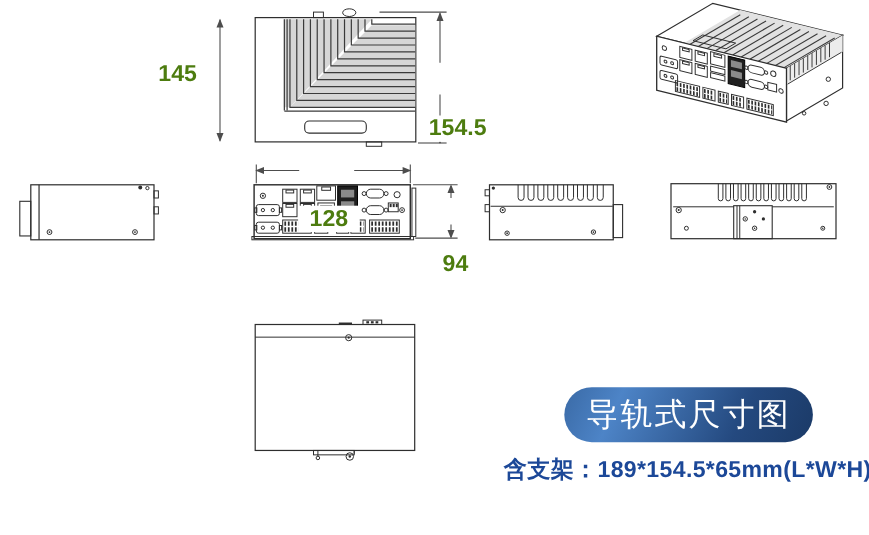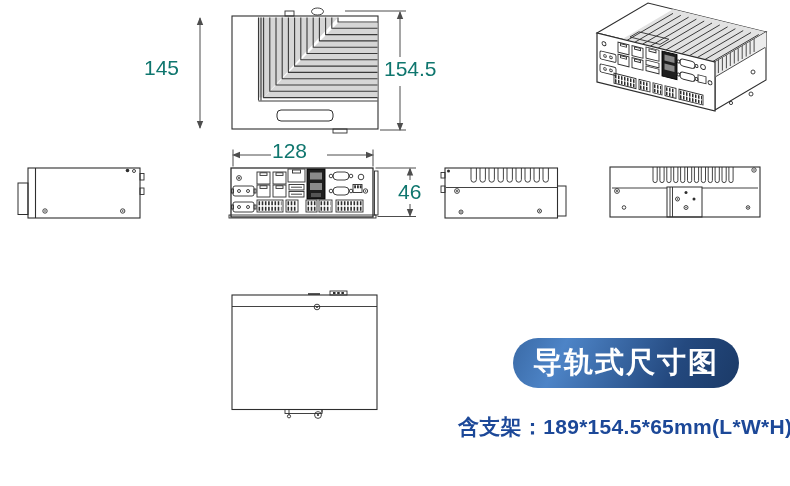--- a/index.html
+++ b/index.html
@@ -2,36 +2,36 @@
 <html><head>
 <meta charset="utf-8">
 <style>
   html,body{margin:0;padding:0;background:#fff;}
   .screen{
     position:relative;width:790px;height:486px;background:#ffffff;overflow:hidden;
     font-family:"Liberation Sans",sans-serif;
   }
   .drawing{position:absolute;left:0;top:0;}
   .dim-label{
-    position:absolute;font-weight:400;font-size:21px;color:#0f766e;
+    position:absolute;font-weight:700;font-size:21px;color:#4d7c0f;
     line-height:24px;white-space:nowrap;
   }
   .dim-label.bg{background:#ffffff;padding:0 1px;}
   .badge{
-    position:absolute;left:513px;top:338px;width:226px;height:50px;
+    position:absolute;left:513px;top:352px;width:226px;height:50px;
     border-radius:25px;
     background:linear-gradient(115deg,#3a6aa6 0%,#4d84c7 22%,#24497f 70%,#1b3a67 100%);
-    color:#ffffff;font-size:29px;font-weight:700;letter-spacing:2px;
+    color:#ffffff;font-size:29px;font-weight:400;letter-spacing:2px;
     display:flex;align-items:center;justify-content:center;
   }
   .subtitle{
     position:absolute;left:458px;top:413px;width:334px;text-align:center;
     color:#1c4898;font-size:21px;font-weight:700;letter-spacing:0.3px;white-space:nowrap;
   }
-  .ta-r{text-align:right;} .ta-c{text-align:left;}
+  .ta-r{text-align:right;} .ta-c{text-align:center;margin-top:48px;}
 </style>
 </head>
 <body>
 
 <div class="screen">
 
   <svg class="drawing" width="790" height="486" viewBox="0 0 790 486" fill="none" stroke="#2e2e2e" stroke-width="1.1">
 
     <g>
       <rect x="232" y="16" width="146" height="113" fill="#ffffff"></rect>
@@ -354,21 +354,21 @@
         <circle cx="318" cy="415" r="3.4"></circle>
         <circle cx="318" cy="415" r="1.1" fill="#2e2e2e" stroke="none"></circle>
         <line x1="322" y1="409.5" x2="322" y2="412.5"></line>
       </g>
     </g>
   </svg>
 
   <div class="dim-label ta-r" style="left:133px;top:56px;width:46px;">145</div>
   <div class="dim-label bg ta-c" style="left:383px;top:57px;width:64px;">154.5</div>
   <div class="dim-label bg ta-c" style="left:271px;top:139px;width:54px;">128</div>
-  <div class="dim-label bg ta-c" style="left:397px;top:180px;width:32px;">46</div>
+  <div class="dim-label bg ta-c" style="left:397px;top:180px;width:32px;">94</div>
 
   <div class="badge">
     <span>导轨式尺寸图</span>
   </div>
 
   <div class="subtitle">含支架：189*154.5*65mm(L*W*H)</div>
 
 </div>
 
 </body></html>

